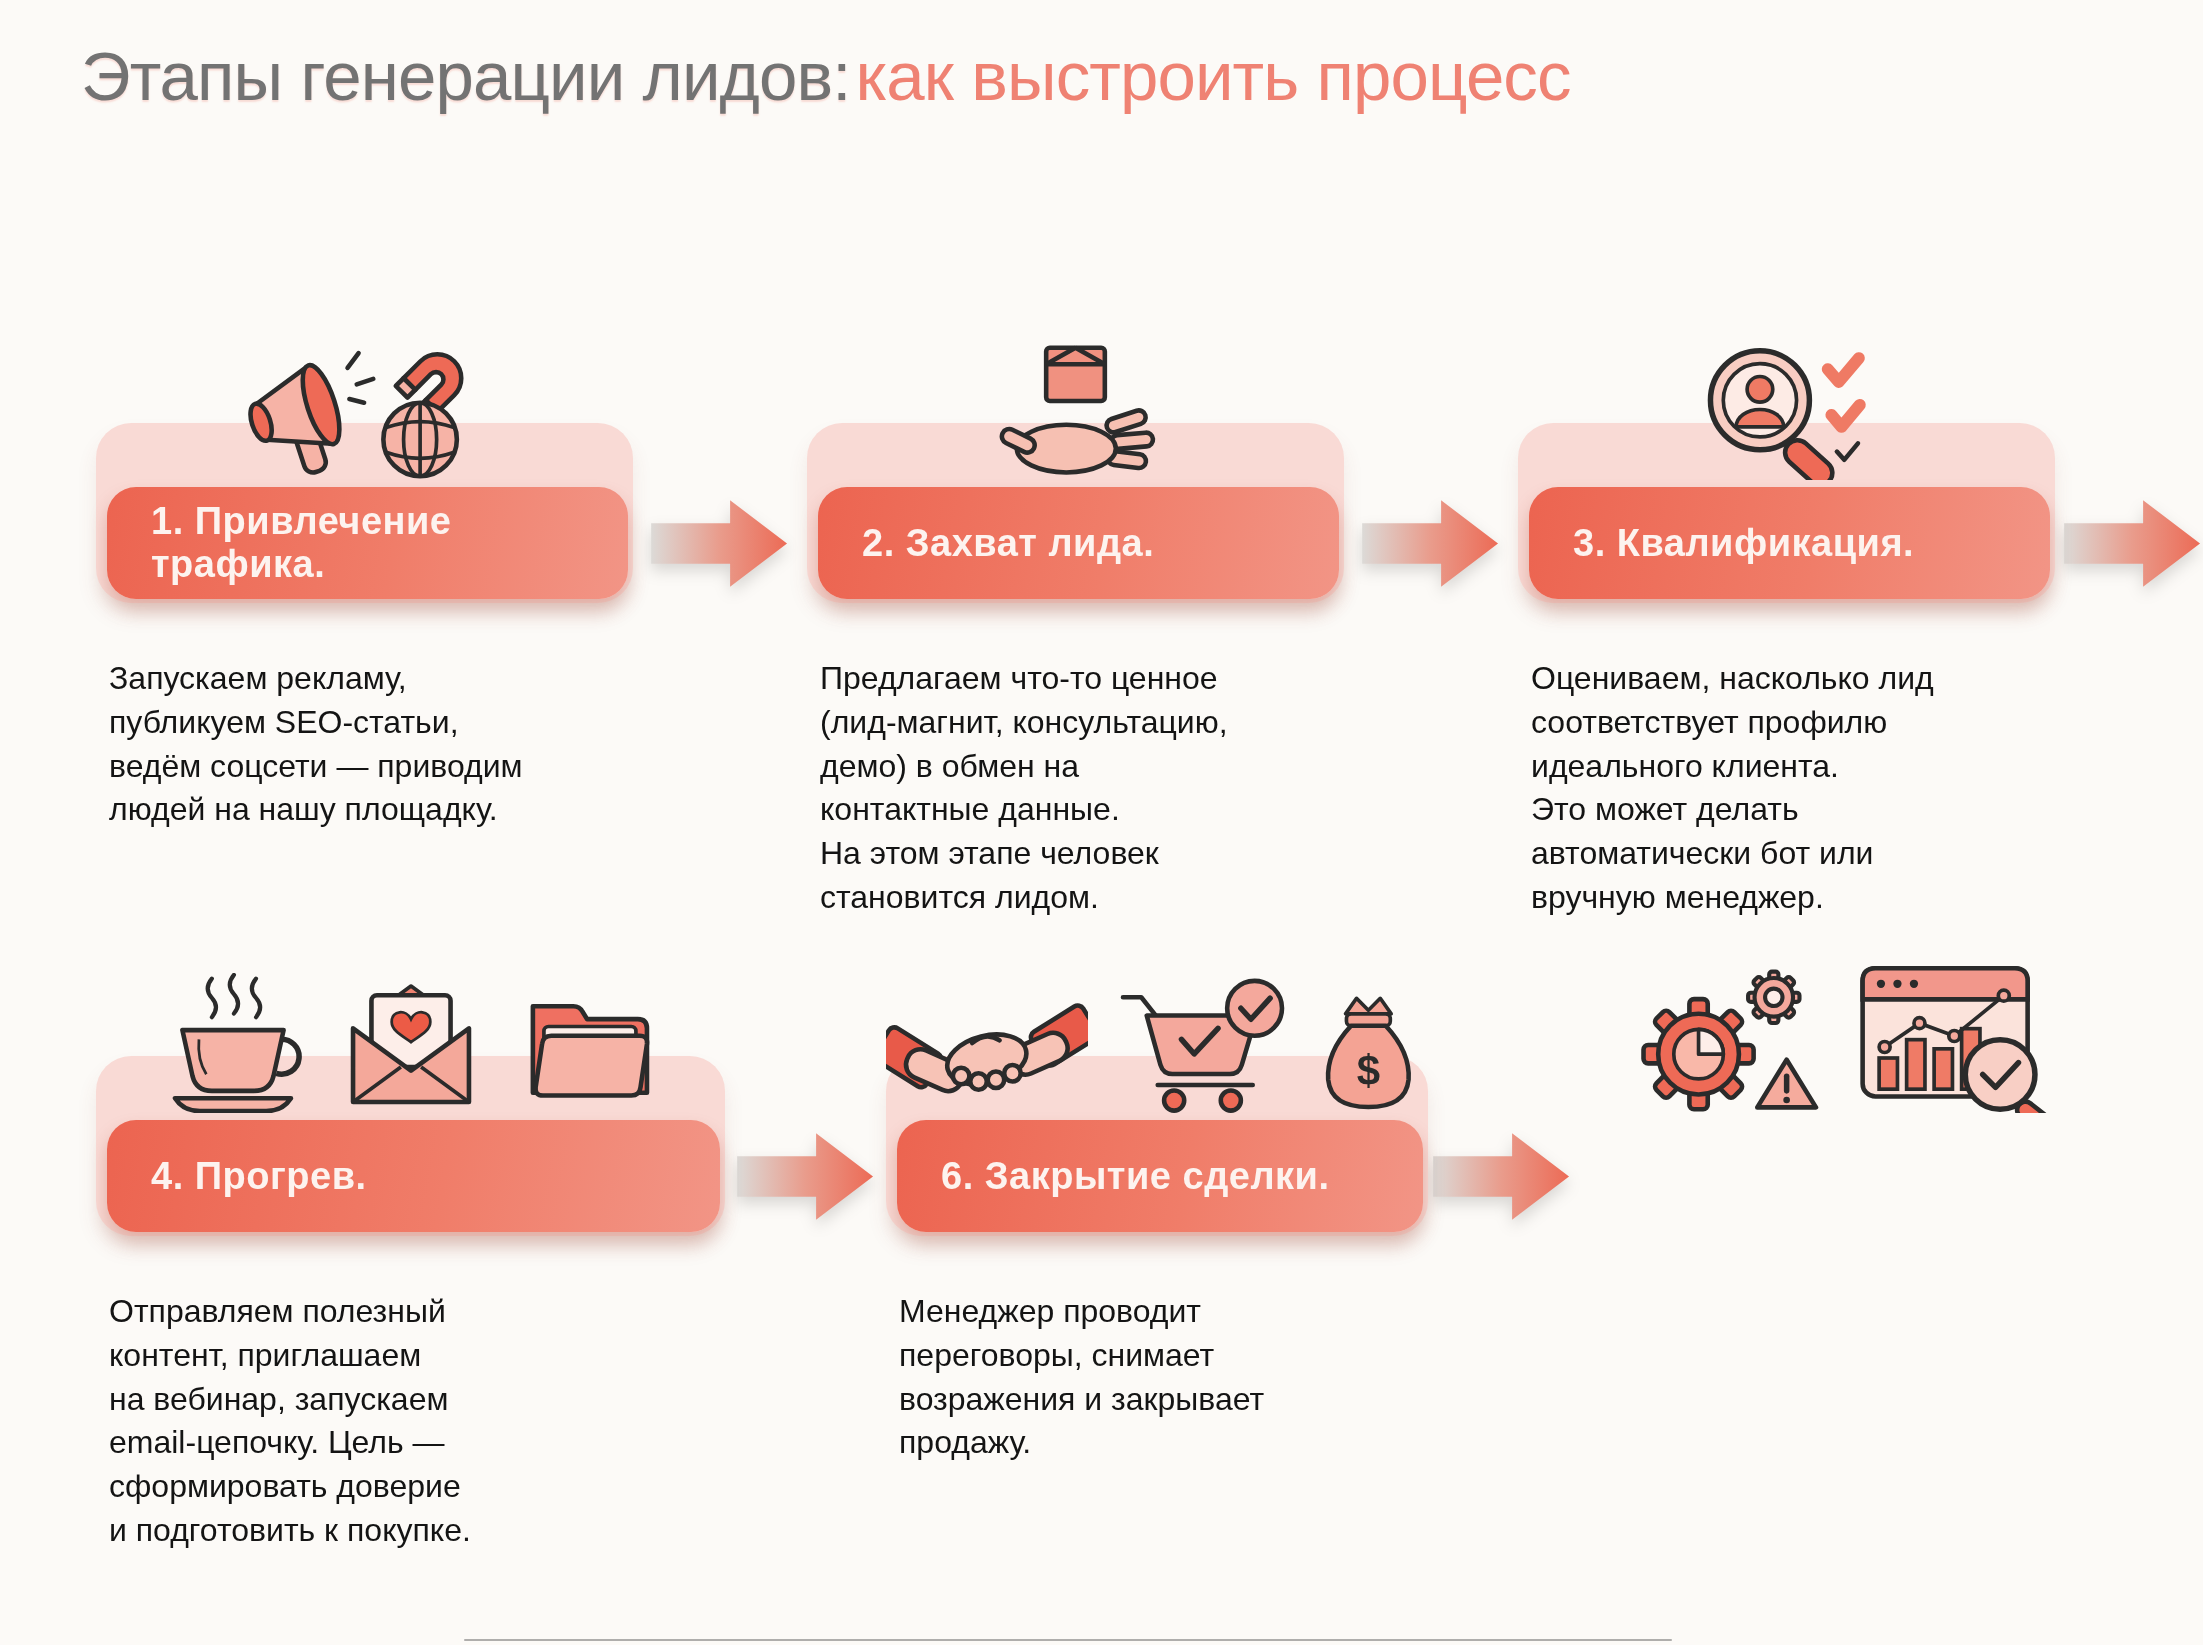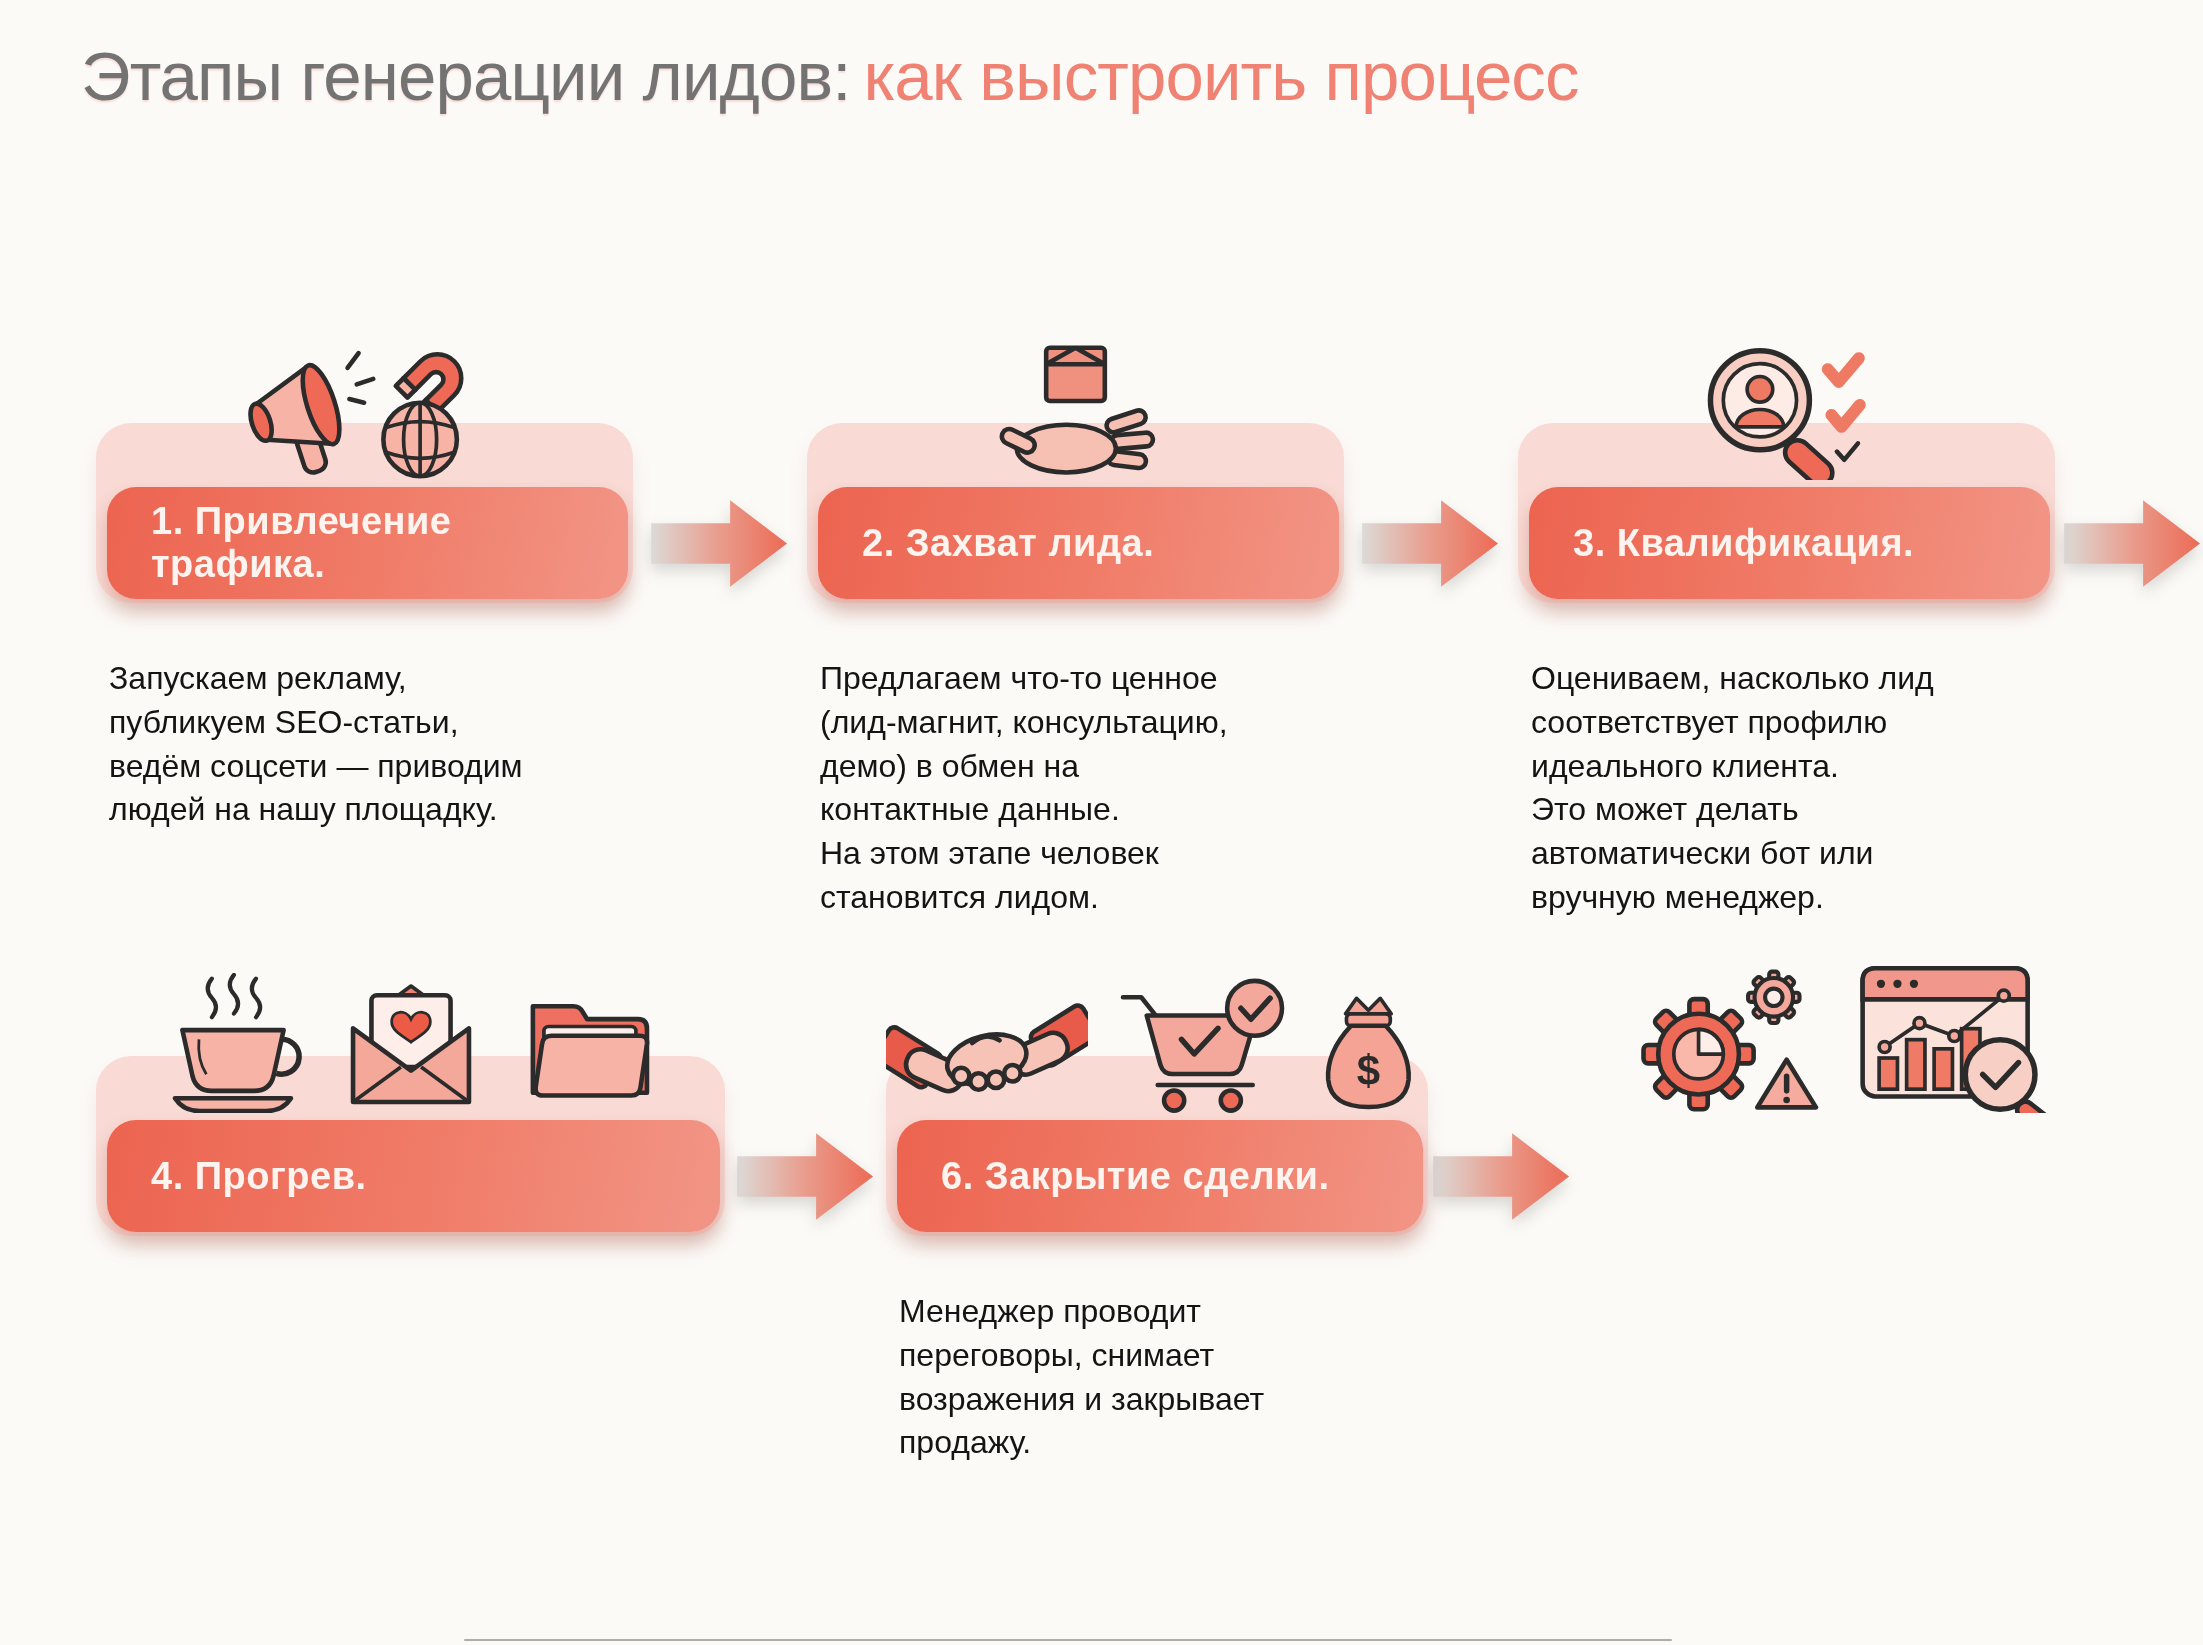--- a/index.html
+++ b/index.html
@@ -4,21 +4,21 @@
 <style>
   html,body{margin:0;padding:0;}
   body{
     width:2204px;height:1646px;position:relative;overflow:hidden;
     background:#fcfaf7;
     font-family:"Liberation Sans",sans-serif;
   }
   
   .title{position:absolute;left:81px;top:37px;font-size:69px;letter-spacing:-0.9px;white-space:nowrap;}
   .title .bold{font-weight:400;color:#737373;text-shadow:0 1.8px 1.8px rgba(231,82,62,.18);}
-  .title .light{font-weight:400;color:#ef8273;margin-left:13px;}
+  .title .light{font-weight:400;color:#ef8273;margin-left:5px;}
   
   .row{position:absolute;left:96px;display:flex;align-items:flex-start;}
   #row1{top:342px;}
   #row2{top:975px;}
   
   .card{position:relative;flex:0 0 auto;}
   .w585{width:537px;} .w685{width:629px;} .w590{width:542px;}
   .icons{height:138px;display:flex;justify-content:center;align-items:flex-end;gap:35px;
          position:relative;z-index:2;margin-bottom:-57px;}
   .box{position:relative;height:180px;background:#f9dad5;border-radius:35px;z-index:1;
@@ -201,20 +201,26 @@
         <path d="M14,34 h44 q7,0 10,6 l5,8 h55 q10,0 10,10 v70 h-124 z" fill="#ef7061" stroke="#2b2b2b" stroke-width="5" stroke-linejoin="round"></path>
         <rect x="26" y="56" width="100" height="62" rx="5" fill="#fdeee9" stroke="#2b2b2b" stroke-width="4"></rect>
         <path d="M34,66 h96 q9,0 8,9 l-7,47 q-1,9 -10,9 h-96 q-9,0 -8,-9 l7,-47 q1,-9 10,-9 z" fill="#f6b3a6" stroke="#2b2b2b" stroke-width="5" stroke-linejoin="round"></path>
       </svg>
     </div>
     <div class="box">
       <div class="hdr">
         <span>4. Прогрев.</span>
       </div>
     </div>
+    <div class="bodytxt">Отправляем полезный
+контент, приглашаем
+на вебинар, запускаем
+email-цепочку. Цель —
+сформировать доверие
+и подготовить к покупке.</div>
   </div>
 
   <div class="arrow-zone az175">
     <svg width="138" height="101" viewBox="0 0 150 110">
       <path d="M0,33 H86 V8 L148,55 L86,102 V77 H0 Z" fill="url(#arrowGrad)"></path>
     </svg>
   </div>
 
   <div class="card w590">
     <div class="icons" style="gap:24px;">

